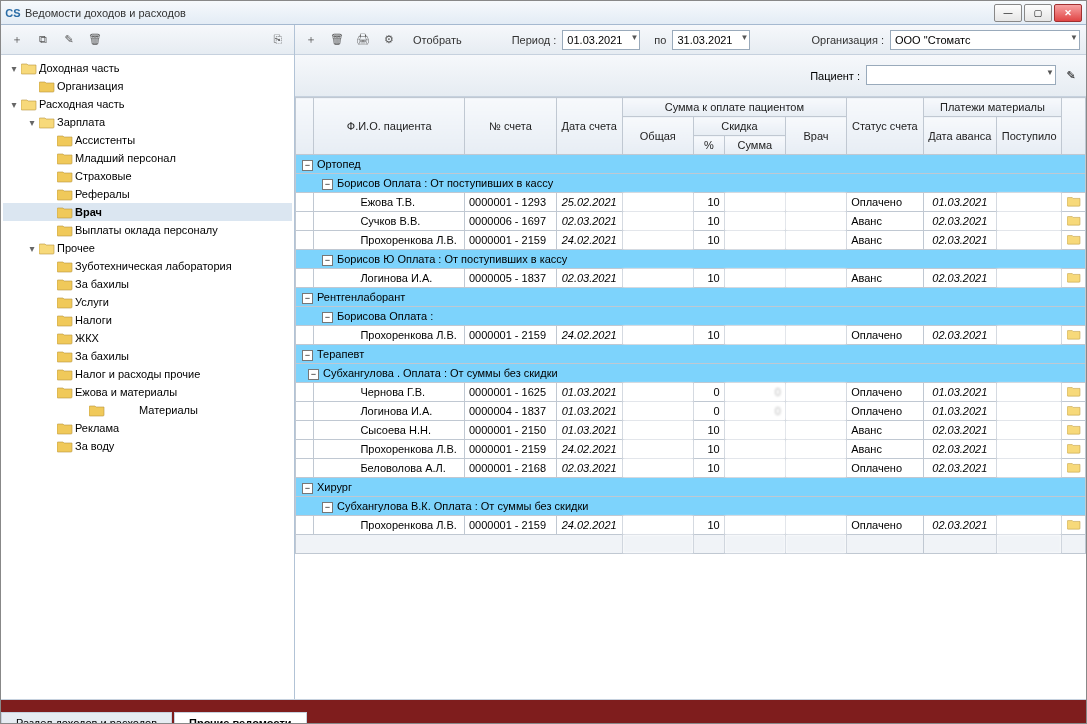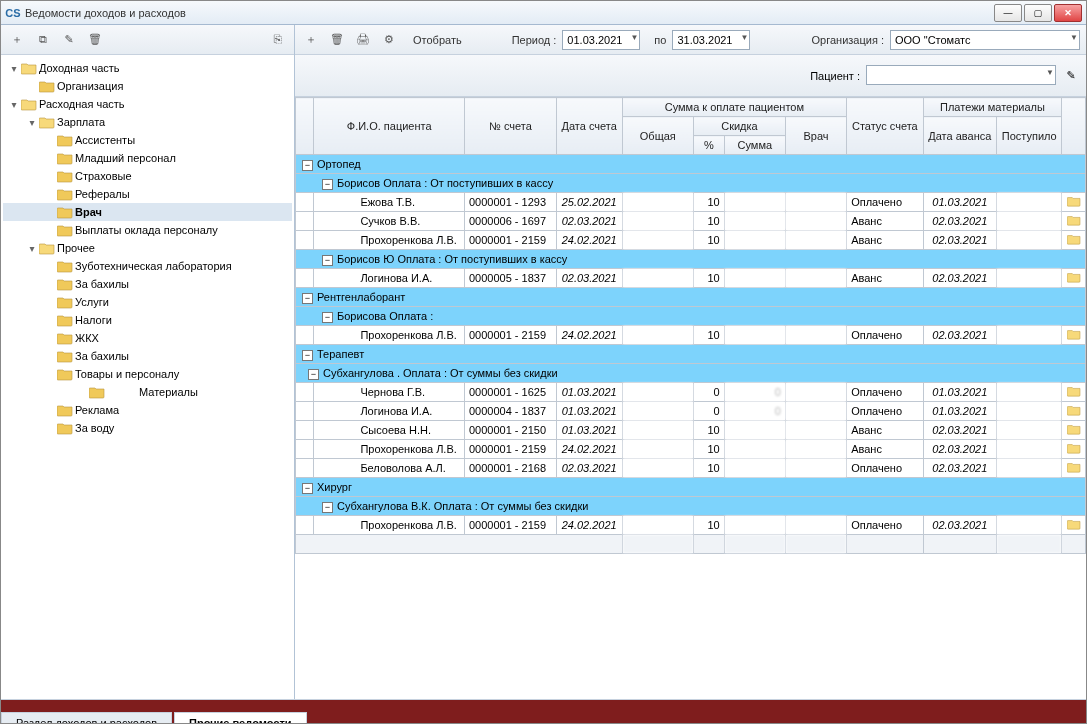--- a/index.html
+++ b/index.html
@@ -187,21 +187,28 @@
           <span class="fld"><svg viewBox="0 0 16 14">
               <path d="M1 3h5l1 1h8v8a1 1 0 0 1-1 1H1a1 1 0 0 1-1-1V4a1 1 0 0 1 1-1z" fill="#f0c95a" stroke="#b8953c" stroke-width="0.6"></path>
             </svg></span>
           <span>За бахилы</span>
         </div>
         <div class="tnode" style="padding-left: 40px;">
           <span class="toggle none">·</span>
           <span class="fld"><svg viewBox="0 0 16 14">
               <path d="M1 3h5l1 1h8v8a1 1 0 0 1-1 1H1a1 1 0 0 1-1-1V4a1 1 0 0 1 1-1z" fill="#f0c95a" stroke="#b8953c" stroke-width="0.6"></path>
             </svg></span>
-          <span>Товары и персоналу</span>
+          <span>Налог и расходы прочие</span>
+        </div>
+        <div class="tnode" style="padding-left: 40px;">
+          <span class="toggle none">·</span>
+          <span class="fld"><svg viewBox="0 0 16 14">
+              <path d="M1 3h5l1 1h8v8a1 1 0 0 1-1 1H1a1 1 0 0 1-1-1V4a1 1 0 0 1 1-1z" fill="#f0c95a" stroke="#b8953c" stroke-width="0.6"></path>
+            </svg></span>
+          <span>Ежова и материалы</span>
         </div>
         <div class="tnode" style="padding-left: 40px; gap: 32px;">
           <span class="toggle none">·</span>
           <span class="fld"><svg viewBox="0 0 16 14">
               <path d="M1 3h5l1 1h8v8a1 1 0 0 1-1 1H1a1 1 0 0 1-1-1V4a1 1 0 0 1 1-1z" fill="#f0c95a" stroke="#b8953c" stroke-width="0.6"></path>
             </svg></span>
           <span>Материалы</span>
         </div>
         <div class="tnode" style="padding-left: 40px;">
           <span class="toggle none">·</span>

